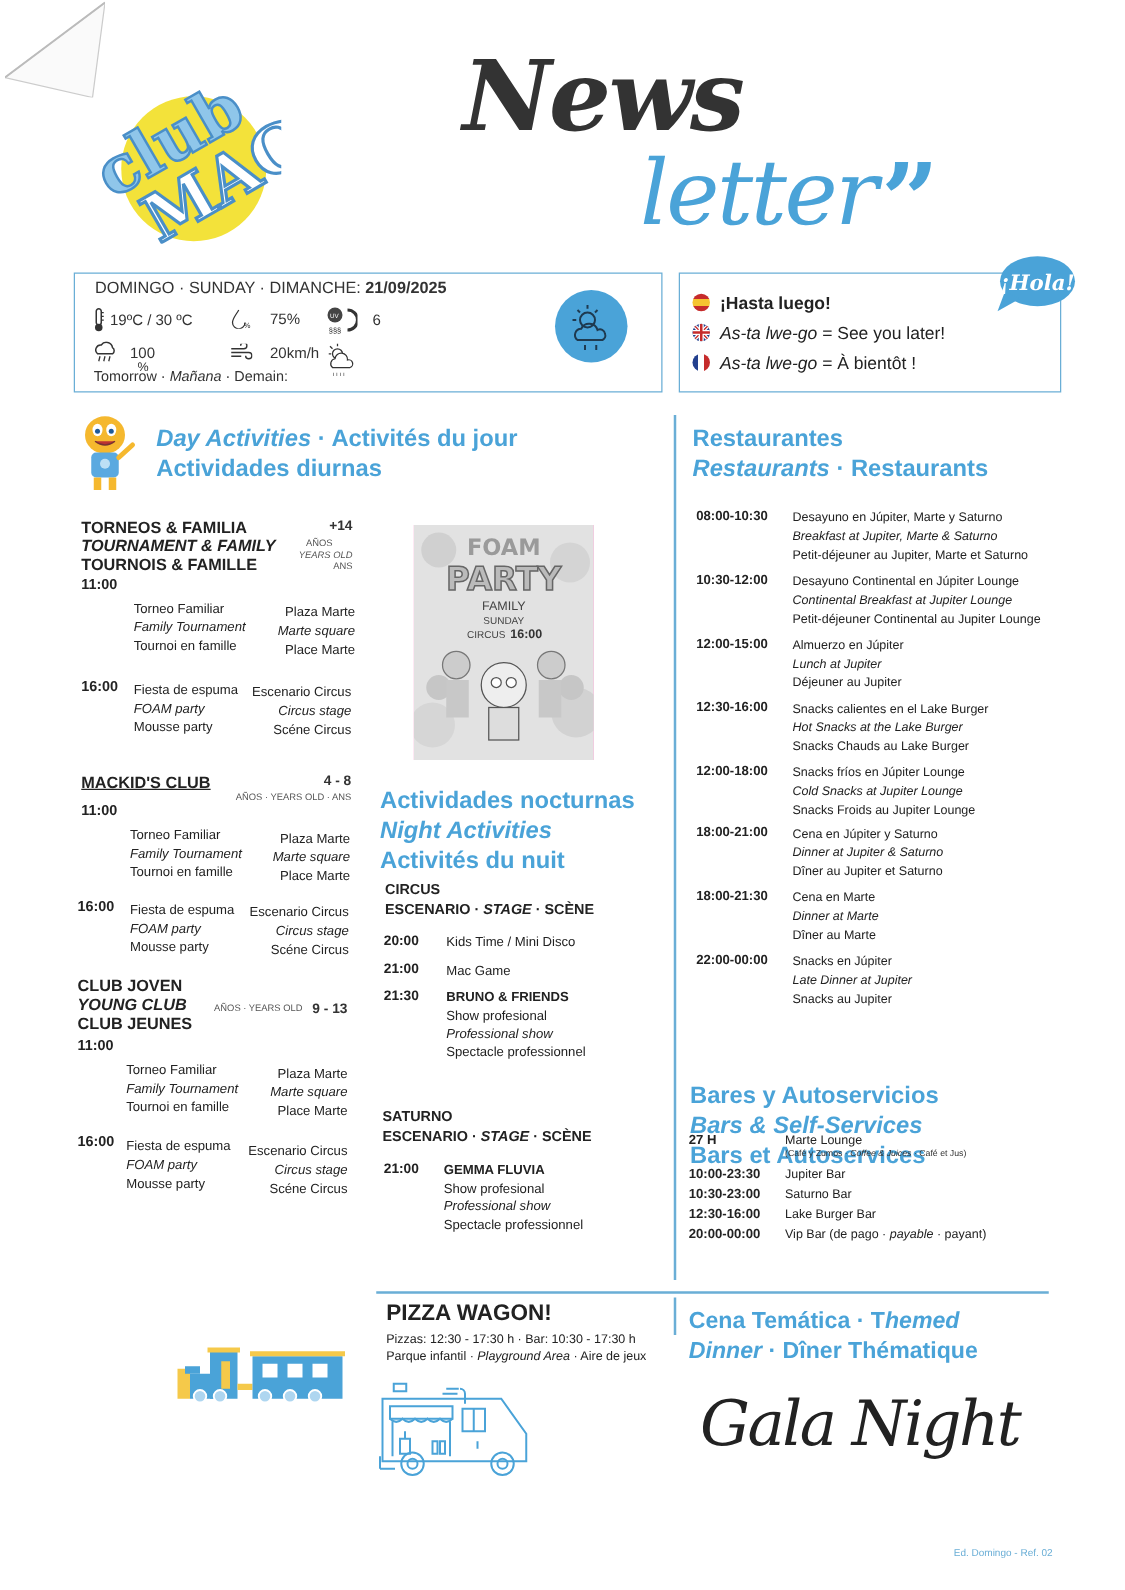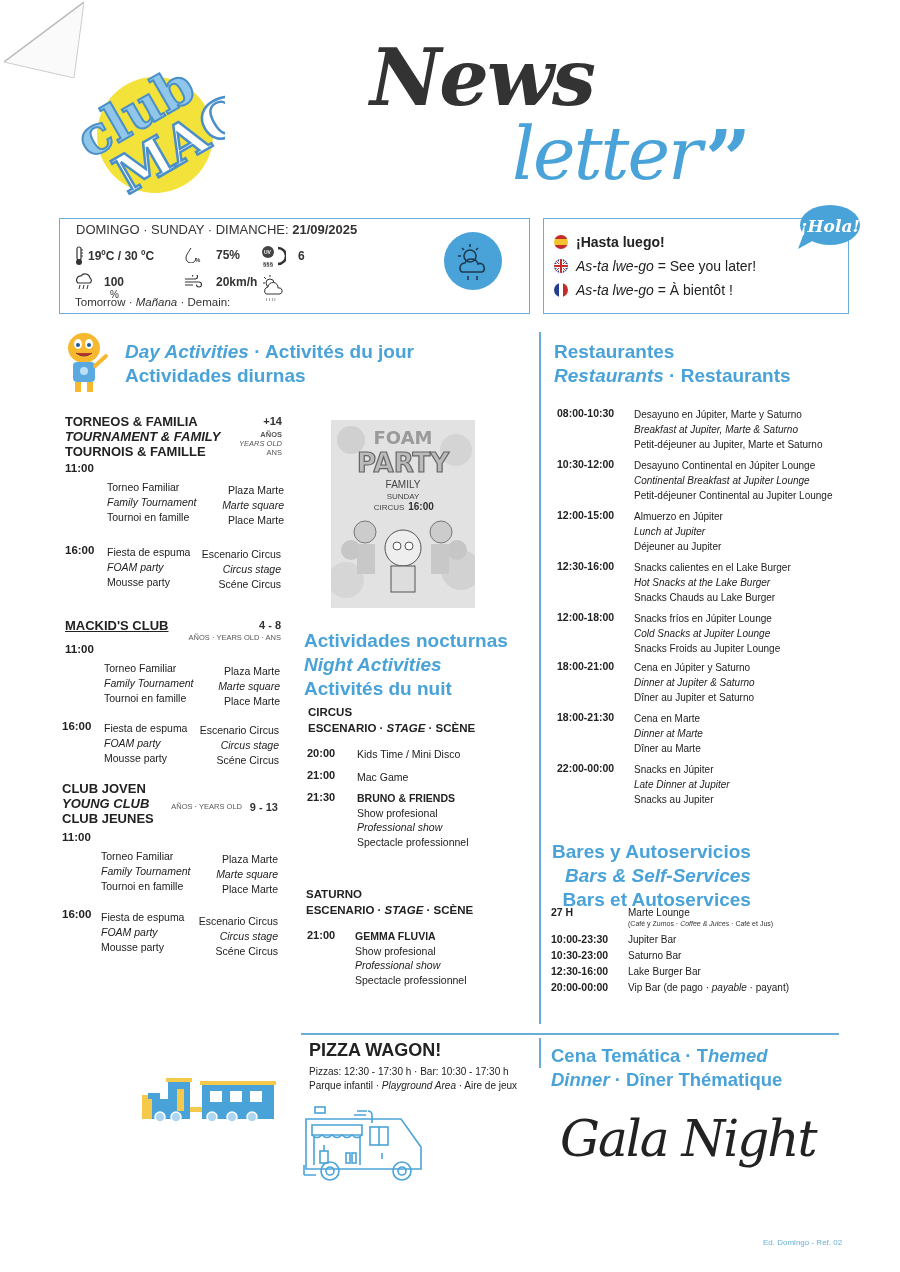--- a/index.html
+++ b/index.html
@@ -18,21 +18,21 @@
 
   
   .news { left: 370px; top: 32px; font-family: "DejaVu Serif", serif; font-style: italic; font-weight: bold; font-size: 78px; color: #333; letter-spacing: -2px; }
   .letter { left: 512px; top: 112px; font-family: "DejaVu Serif", serif; font-style: italic; font-size: 72px; color: #4aa3d8; letter-spacing: -2px; }
   .quote { left: 705px; top: 120px; font-family: "DejaVu Serif", serif; font-weight: bold; font-size: 80px; color: #4aa3d8; line-height: 80px; }
 
   
   .weather { left: 59px; top: 218px; width: 471px; height: 96px; border: 1.5px solid #6aaed6; }
   .wdate { left: 16px; top: 3px; font-size: 13px; color: #333; }
   .wdate .d { font-weight: bold; }
-  .wrow { font-size: 12px; font-weight: bold; color: #333; }
+  .wrow { font-size: 12px; font-weight: normal; color: #333; }
   .wtom { left: 15px; top: 77px; font-size: 11.5px; color: #333; }
   .wcircle { left: 384px; top: 13px; width: 58px; height: 58px; border-radius: 50%; }
 
   
   .hola { left: 543px; top: 218px; width: 306px; height: 96px; border: 1.5px solid #6aaed6; }
   .holabubble { left: 794px; top: 203px; width: 68px; height: 50px; }
   .hline { left: 10px; font-size: 14px; color: #222; display: flex; align-items: center; gap: 8px; }
   .flag { width: 14px; height: 14px; border-radius: 50%; overflow: hidden; display: inline-block; }
 
   
@@ -220,21 +220,21 @@
 <div class="abs h-section" style="left:125px; top:340px;">
   <div><span class="i">Day Activities</span><span> · </span><span>Activités du jour</span></div>
   <div>Actividades diurnas</div>
 </div>
 
 <div class="abs" style="left:65px; top:414px; width:225px;">
   <div class="grouptitle">TORNEOS &amp; FAMILIA</div>
   <div class="grouptitle i">TOURNAMENT &amp; FAMILY</div>
   <div class="grouptitle">TOURNOIS &amp; FAMILLE</div>
   <div class="abs age" style="right:8px; top:1px;">+14</div>
-  <div class="abs agesm" style="right:8px; top:16px;font-weight:bold;">AÑOS</div>
+  <div class="abs agesm" style="right:24px; top:16px;">AÑOS</div>
   <div class="abs agesm i" style="right:8px; top:25px;">YEARS OLD</div>
   <div class="abs agesm" style="right:8px; top:34px;">ANS</div>
 </div>
 <div class="abs time" style="left:65px; top:462px;">11:00</div>
 <div class="abs" style="left:107px; top:480px; width:177px;">
   <div class="act">Torneo Familiar</div>
   <div class="act i">Family Tournament</div>
   <div class="act">Tournoi en famille</div>
   <div class="abs" style="right:0; top:3px;">
     <div class="loc">Plaza Marte</div>
@@ -438,21 +438,21 @@
     <div style="display: flex; margin-bottom: 6px; margin-top: 0px;">
       <span class="rtime" style="width: 77px; flex: 0 0 77px;">22:00-00:00</span>
       <div>
         <div class="ract">Snacks en Júpiter</div>
         <div class="ract i">Late Dinner at Jupiter</div>
         <div class="ract">Snacks au Jupiter</div>
       </div>
     </div>
   </div>
 
-<div class="abs h-section" style="left:552px; top:840px;text-align:right;">
+<div class="abs h-section" style="left:552px; top:865px;">
   <div>Bares y Autoservicios</div>
   <div class="i">Bars &amp; Self-Services</div>
   <div>Bars et Autoservices</div>
 </div>
 <div class="abs" style="left:551px; top:906px; width:300px;">
   <div style="display:flex; height:14px;">
     <span class="rtime" style="width:77px;">27 H</span>
     <span class="ract" style="line-height:14px;">Marte Lounge</span>
   </div>
   <div style="padding-left:77px; font-size:7px; color:#333; height:11px;">

